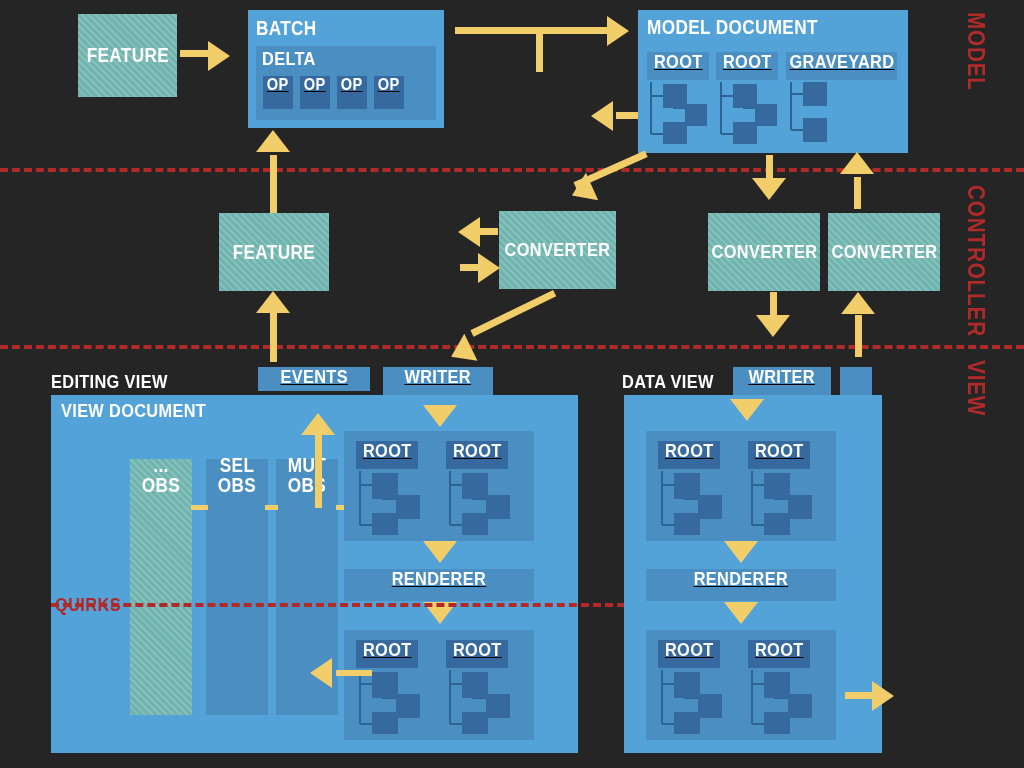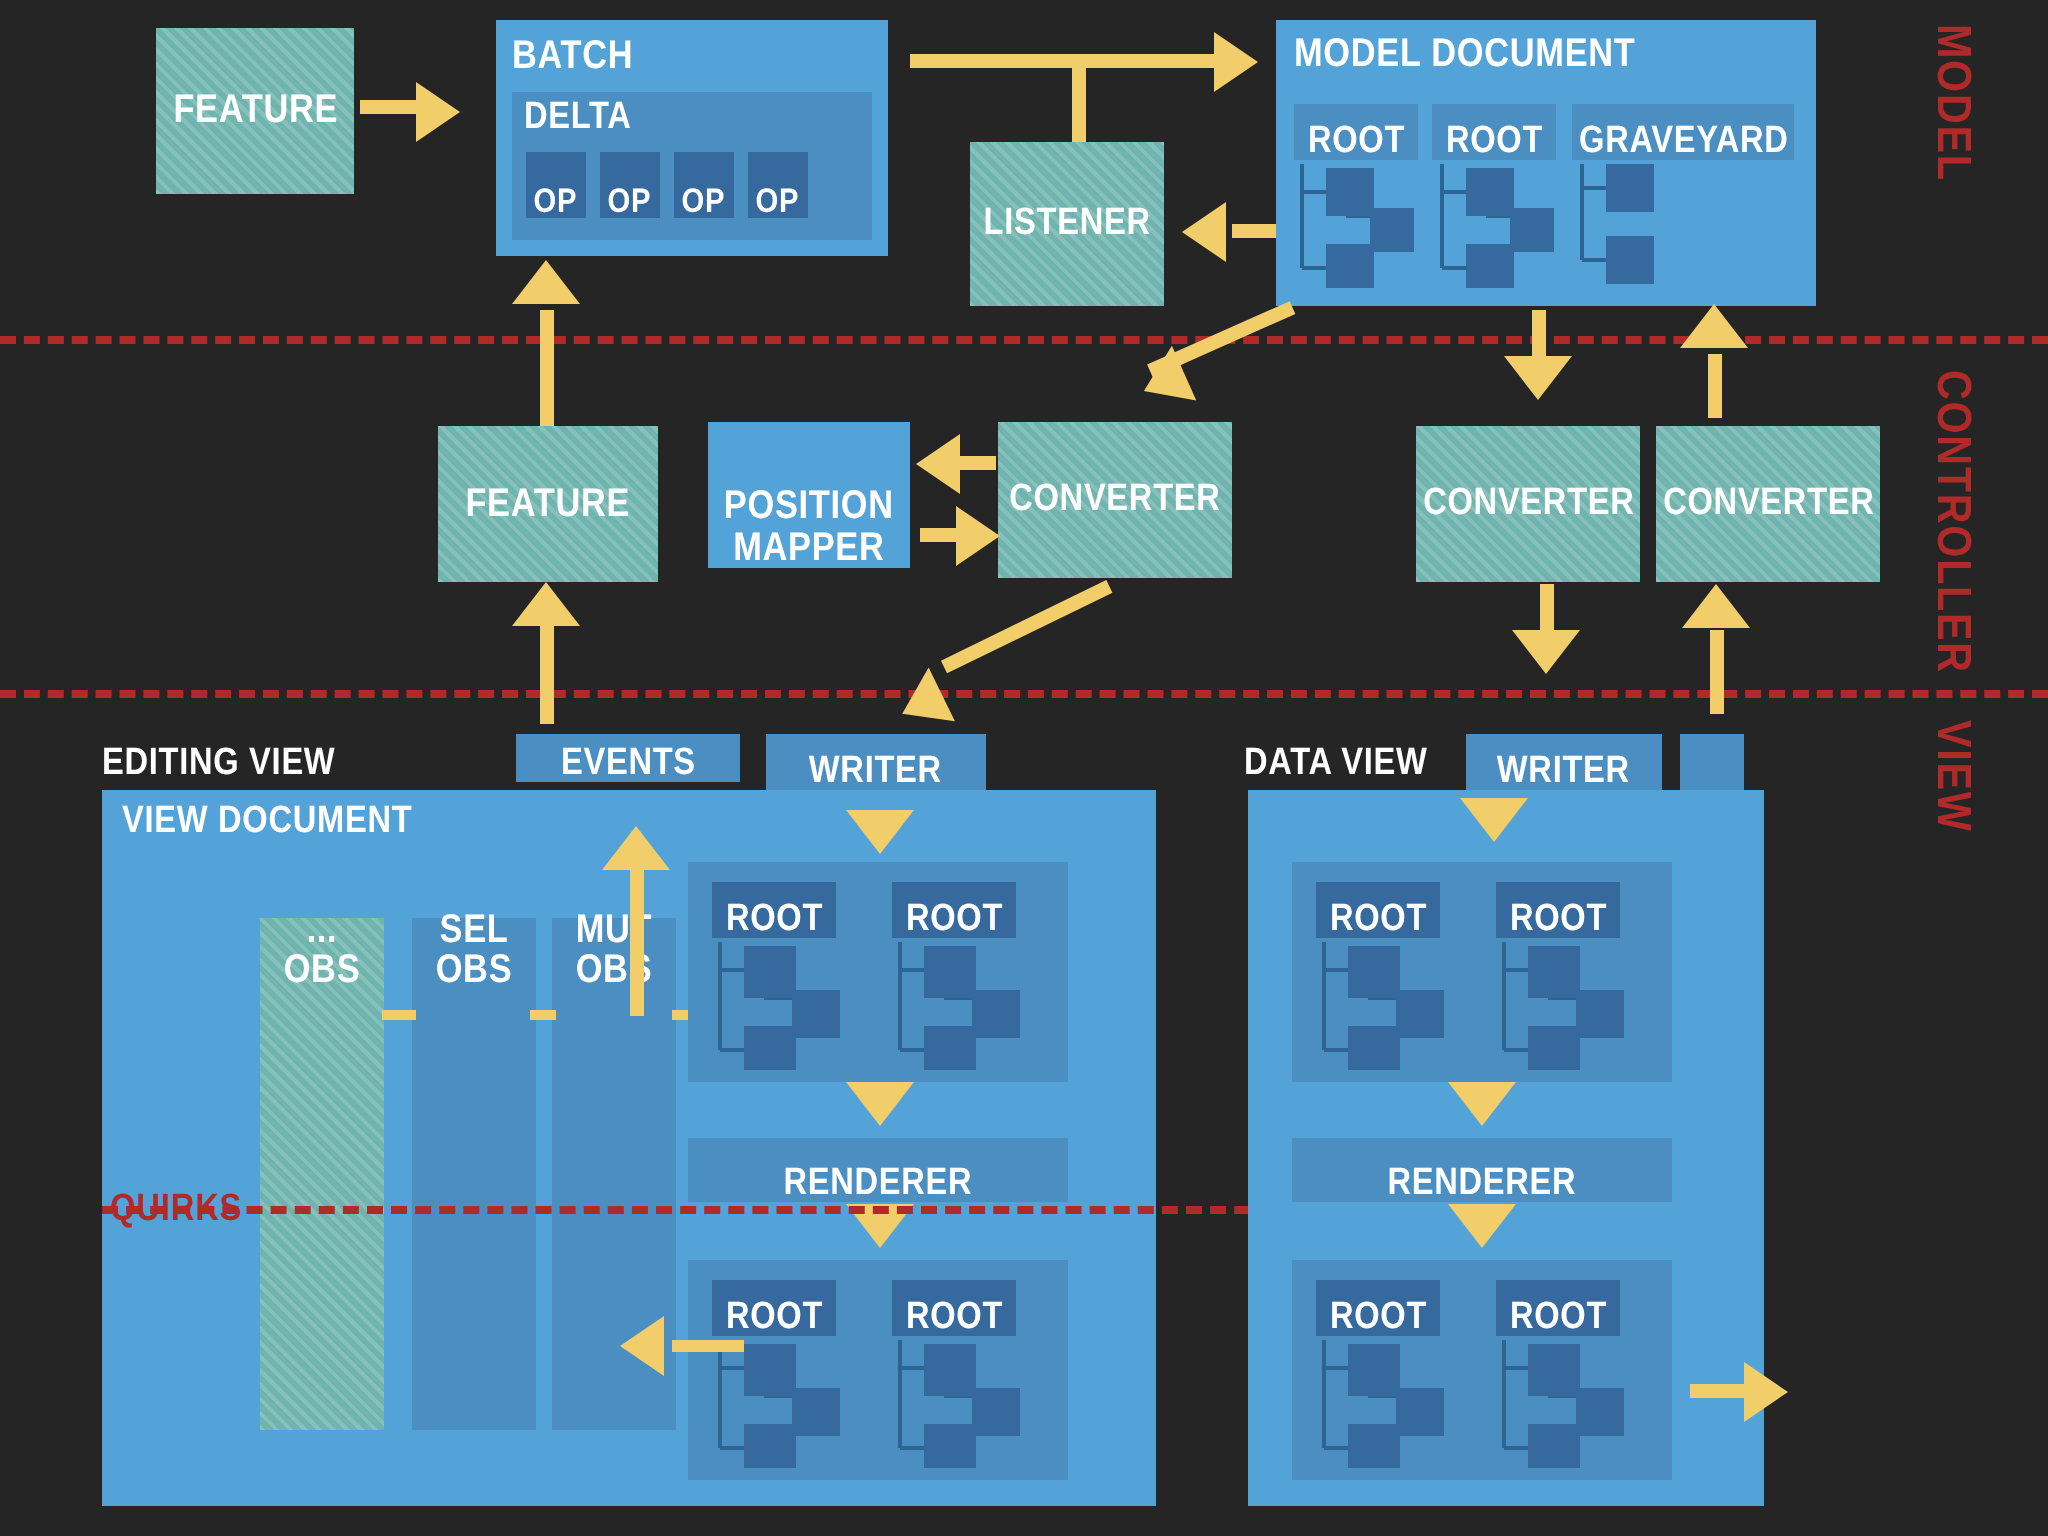--- a/index.html
+++ b/index.html
@@ -35,21 +35,21 @@
         rgba(255,255,255,0) 2px, rgba(255,255,255,0) 5px);
     display:flex;align-items:center;justify-content:center;
   }
   
   .lblue{background:#54a3d8;}
   
   .mblue{background:#4a8ec2;}
   
   .dblue{background:#36699e;}
 
-  .centered{display:flex;align-items:flex-end;justify-content:center;}
+  .centered{display:flex;align-items:flex-start;justify-content:center;text-decoration:underline;}
 
   
   .divider{
     position:absolute;left:0;width:1024px;height:0;
     border-top:4px dashed #b02a2a;
   }
   .quirks-divider{
     position:absolute;height:0;
     border-top:4px dashed #b02a2a;
   }
@@ -122,23 +122,20 @@
       <div class="box dblue centered" style="left:118px;top:30px;width:30px;height:33px;">
         <span class="lbl" style="font-size:17px;">OP</span>
       </div>
     </div>
   </div>
 
   <div class="arrow-shaft" style="left:455px;top:27px;width:156px;height:7px;"></div>
   <div class="arrow-head ah-right" style="left:607px;top:16px;"></div>
   <div class="arrow-shaft" style="left:536px;top:30px;width:7px;height:42px;"></div>
 
-  <div class="box teal" style="left:485px;top:71px;width:97px;height:82px;">
-    <span class="lbl" style="font-size:19px;">LISTENER</span>
-  </div>
 
   <div class="arrow-shaft" style="left:616px;top:112px;width:26px;height:7px;"></div>
   <div class="arrow-head ah-left" style="left:591px;top:101px;"></div>
 
   <div class="box lblue" style="left:638px;top:10px;width:270px;height:143px;">
     <div class="lbl" style="font-size:20px;text-align:left;position:absolute;left:9px;top:7px;transform-origin:left top;">MODEL DOCUMENT</div>
 
     <div class="box mblue centered" style="left:9px;top:42px;width:62px;height:28px;">
       <span class="lbl" style="font-size:19px;">ROOT</span>
     </div>
@@ -179,26 +176,20 @@
   <div class="arrow-shaft" style="left:766px;top:155px;width:7px;height:28px;"></div>
   <div class="arrow-head ah-down" style="left:752px;top:178px;"></div>
 
   <div class="arrow-shaft" style="left:854px;top:177px;width:7px;height:32px;"></div>
   <div class="arrow-head ah-up" style="left:840px;top:152px;"></div>
 
   <div class="box teal" style="left:219px;top:213px;width:110px;height:78px;">
     <span class="lbl" style="font-size:20px;">FEATURE</span>
   </div>
 
-  <div class="box lblue centered" style="left:354px;top:211px;width:101px;height:73px;">
-    <span class="lbl" style="font-size:20px;">
-      <span>POSITION</span><br>
-      <span>MAPPER</span>
-    </span>
-  </div>
 
   <div class="box teal" style="left:499px;top:211px;width:117px;height:78px;">
     <span class="lbl" style="font-size:19px;">CONVERTER</span>
   </div>
 
   <div class="arrow-shaft" style="left:478px;top:228px;width:20px;height:7px;"></div>
   <div class="arrow-head ah-left" style="left:458px;top:217px;"></div>
   <div class="arrow-shaft" style="left:460px;top:264px;width:20px;height:7px;"></div>
   <div class="arrow-head ah-right" style="left:478px;top:253px;"></div>
 

